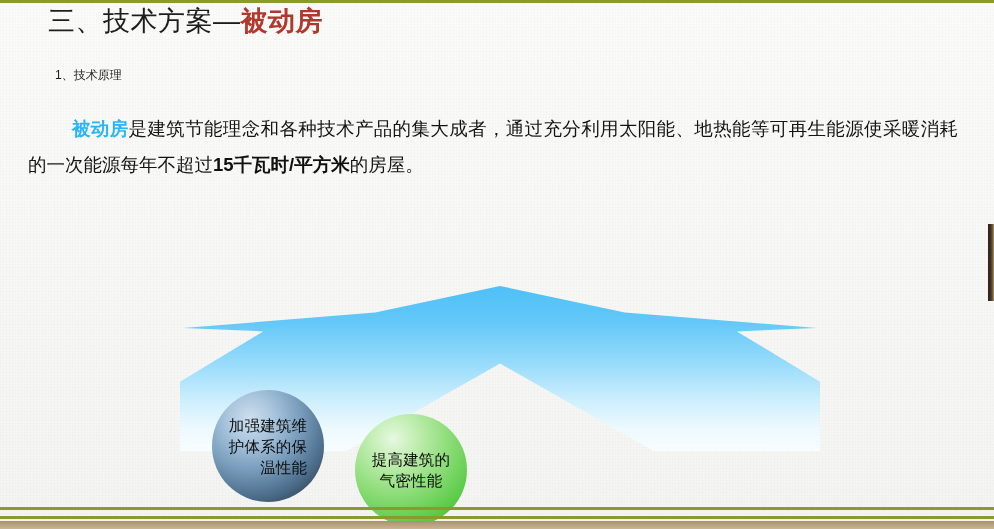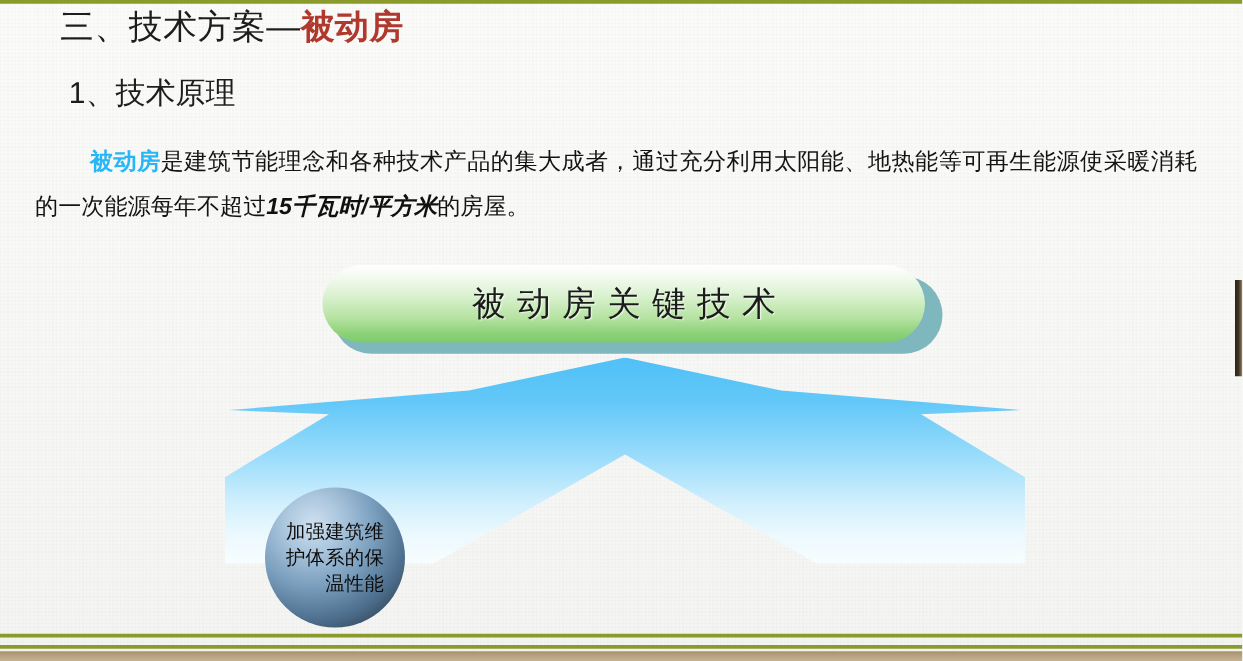--- a/index.html
+++ b/index.html
@@ -46,21 +46,21 @@
   }
   .heading .accent {
     color: #b0382c;
     font-weight: bold;
   }
 
   
   .subheading {
     position: absolute;
     left: 55px; top: 62px;
-    font-size: 24px;
+    font-size: 12px;
     line-height: 26px;
     color: #1d1d1d;
     white-space: nowrap;
   }
 
   
   .body-par {
     position: absolute;
     left: 28px; top: 111px;
     width: 930px;
@@ -70,21 +70,20 @@
     text-indent: 44px;
     text-align: justify;
   }
   .body-par .hl-blue {
     color: #29b6f6;
     font-weight: bold;
   }
   .body-par .hl-bold {
     font-weight: bold;
     color: #101010;
-    font-style: italic;
   }
 
   
   .banner-wrap {
     position: absolute;
     left: 258px; top: 212px;
     width: 496px; height: 66px;
   }
   .banner-shadow {
     position: absolute;
@@ -221,31 +220,28 @@
   <div class="heading">
     <span>三、技术方案—</span><span class="accent">被动房</span>
   </div>
 
   <div class="subheading">1、技术原理</div>
 
   <div class="body-par">
     <span class="hl-blue">被动房</span><span>是建筑节能理念和各种技术产品的集大成者，通过充分利用太阳能、地热能等可再生能源使采暖消耗的一次能源每年不超过</span><span class="hl-bold">15千瓦时/平方米</span><span>的房屋。</span>
   </div>
 
-  <div class="banner-wrap">
-    <div class="banner-shadow"></div>
-    <div class="banner"></div>
-    <div class="banner-text">被动房关键技术</div>
-  </div>
 
   <div class="arrow"></div>
 
   <div class="circle circle-1">加强建筑维
 护体系的保
 温性能</div>
+  <div class="circle circle-2">提高建筑的
+气密性能</div>
 
   <div class="side-marker"></div>
 
   <div class="bottom-rule-1"></div>
   <div class="bottom-rule-2"></div>
   <div class="bottom-band"></div>
 
 </div>
 
 </body></html>

